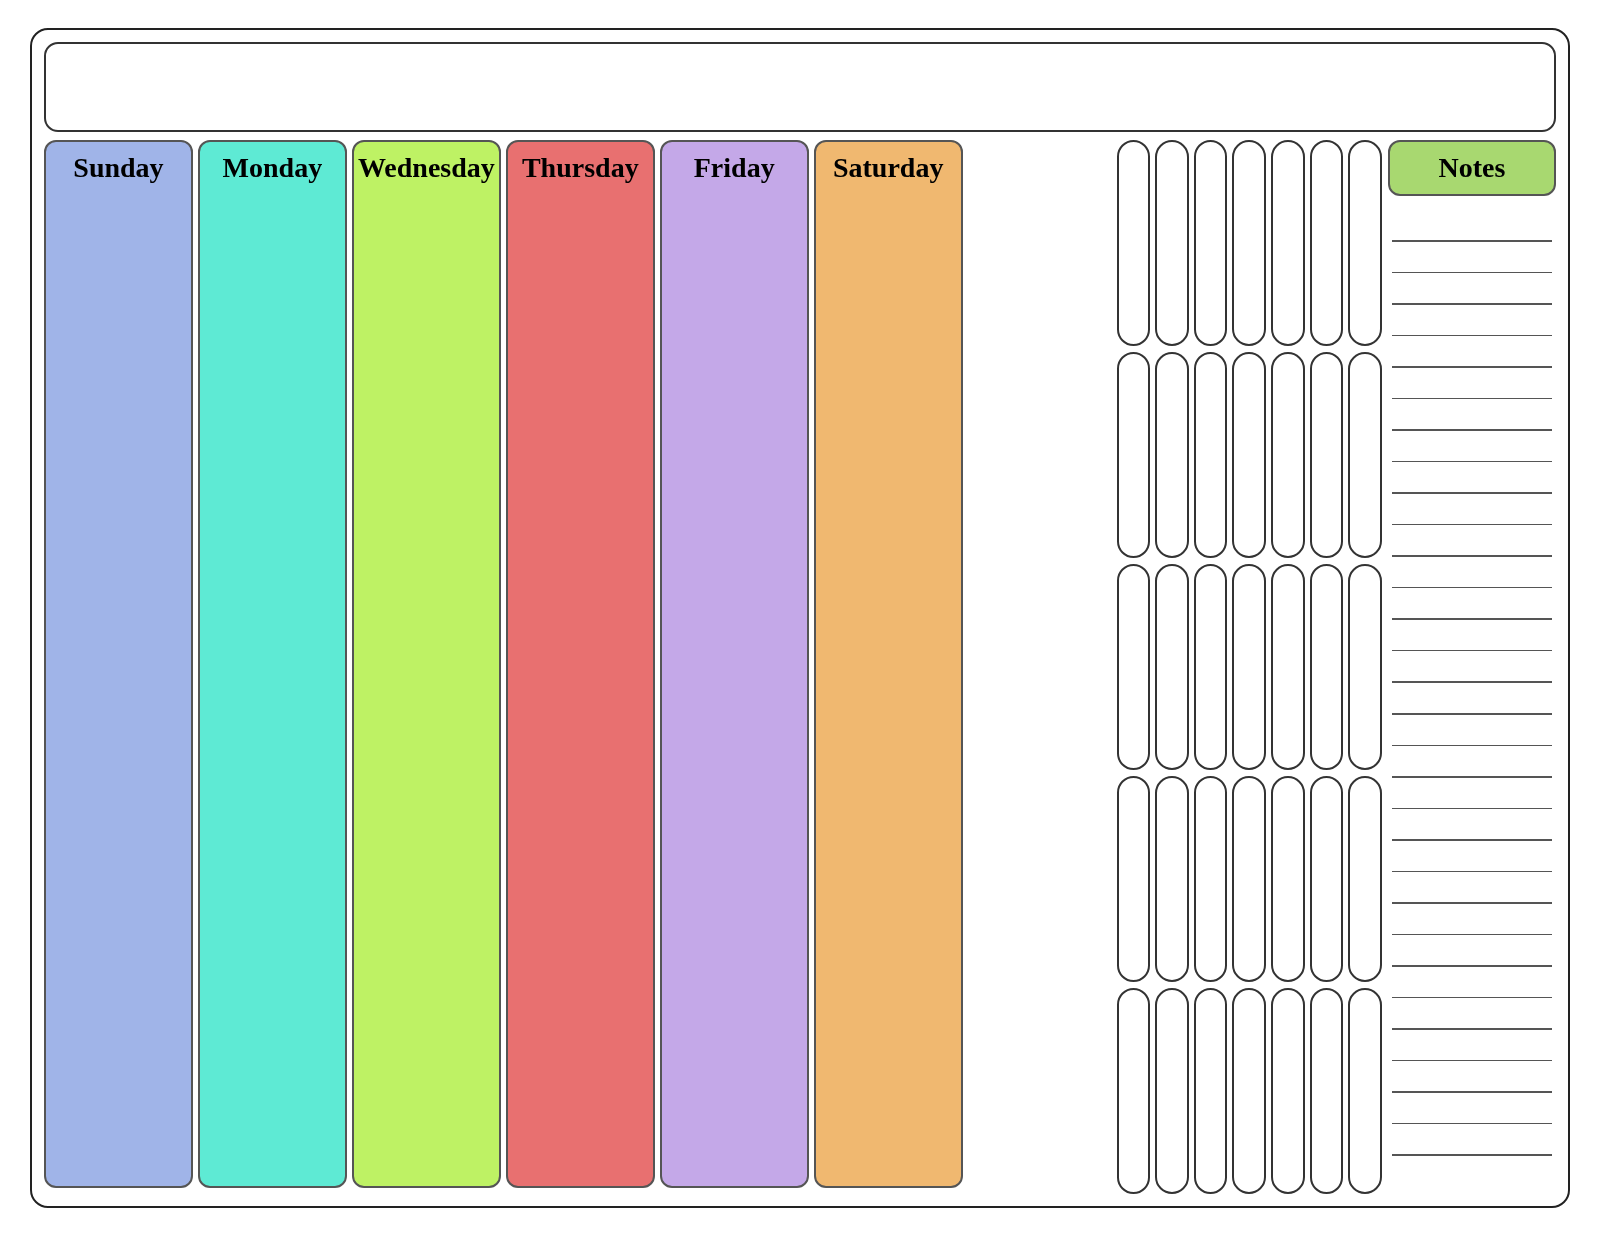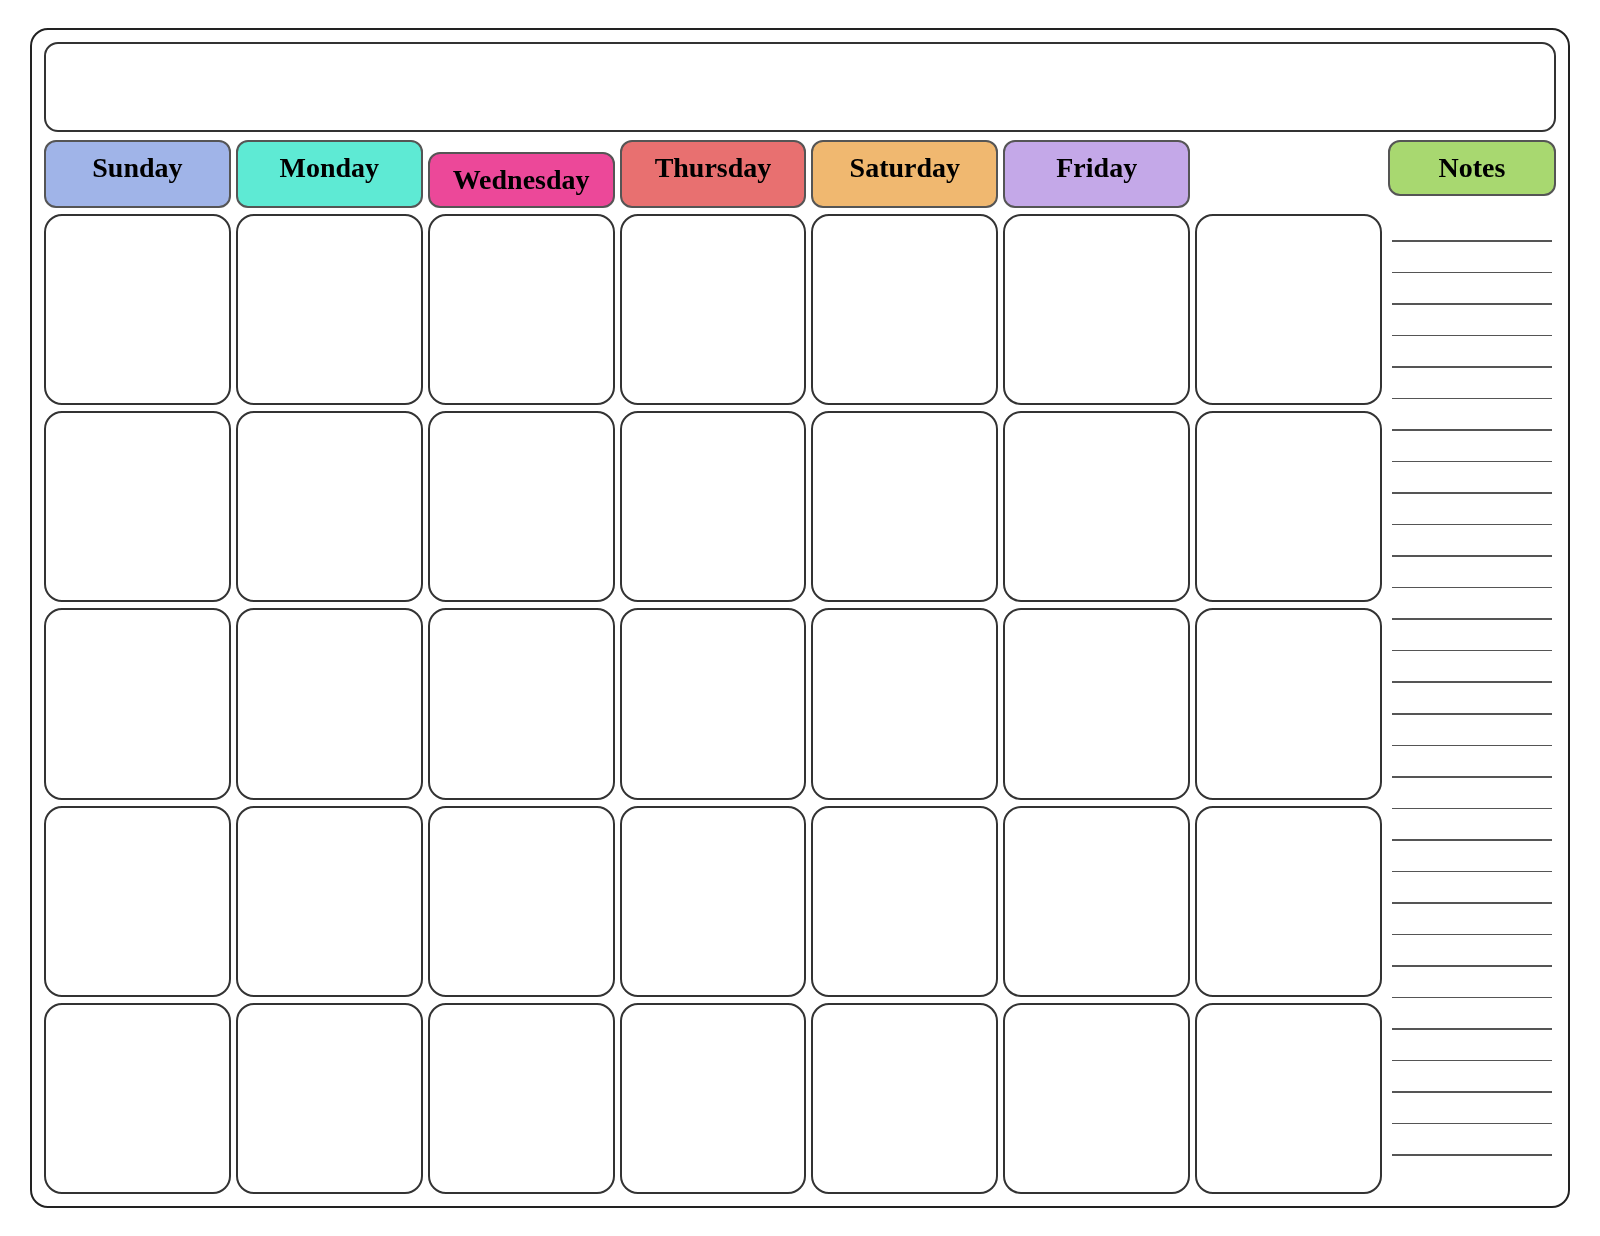--- a/index.html
+++ b/index.html
@@ -41,21 +41,20 @@
 
     .calendar-main {
       display: flex;
       flex: 1;
       gap: 0;
     }
 
     .calendar-grid {
       flex: 1;
       display: flex;
-      flex-direction: column;
       gap: 0;
     }
 
     .day-headers {
       display: grid;
       grid-template-columns: repeat(7, 1fr);
       gap: 5px;
       margin-bottom: 6px;
     }
 
@@ -65,21 +64,21 @@
       padding: 10px 4px;
       text-align: center;
       font-size: 28px;
       font-weight: bold;
       font-family: 'Comic Sans MS', cursive;
     }
 
     .day-header.sunday    { background: #a0b4e8; }
     .day-header.monday    { background: #5eead4; text-align: center; }
     .day-header.tuesday   { background: #a8d8a0; }
-    .day-header.wednesday { background: #ec4899; margin-top: 12px; }
+    .day-header.wednesday { background: #bef264; }
     .day-header.thursday  { background: #e87070; }
     .day-header.friday    { background: #c4a8e8; }
     .day-header.saturday  { background: #f0b870; }
 
     .calendar-rows {
       display: flex;
       flex-direction: column;
       gap: 6px;
       flex: 1;
     }
@@ -140,22 +139,22 @@
   <div class="title-bar"></div>
 
   <div class="calendar-main">
     <div class="calendar-grid">
       <div class="day-headers" id="day-headers">
 
       <div class="day-header sunday">Sunday</div>
           <div class="day-header monday">Monday</div>
           <div class="day-header wednesday">Wednesday</div>
           <div class="day-header thursday">Thursday</div>
+          <div class="day-header friday">Friday</div>
           <div class="day-header saturday">Saturday</div>
-          <div class="day-header friday">Friday</div>
         </div>
       <div class="calendar-rows" id="calendar-rows">
 
       <div class="calendar-row">
             <div class="day-cell"></div>
             <div class="day-cell"></div>
             <div class="day-cell"></div>
             <div class="day-cell"></div>
             <div class="day-cell"></div>
             <div class="day-cell"></div>

